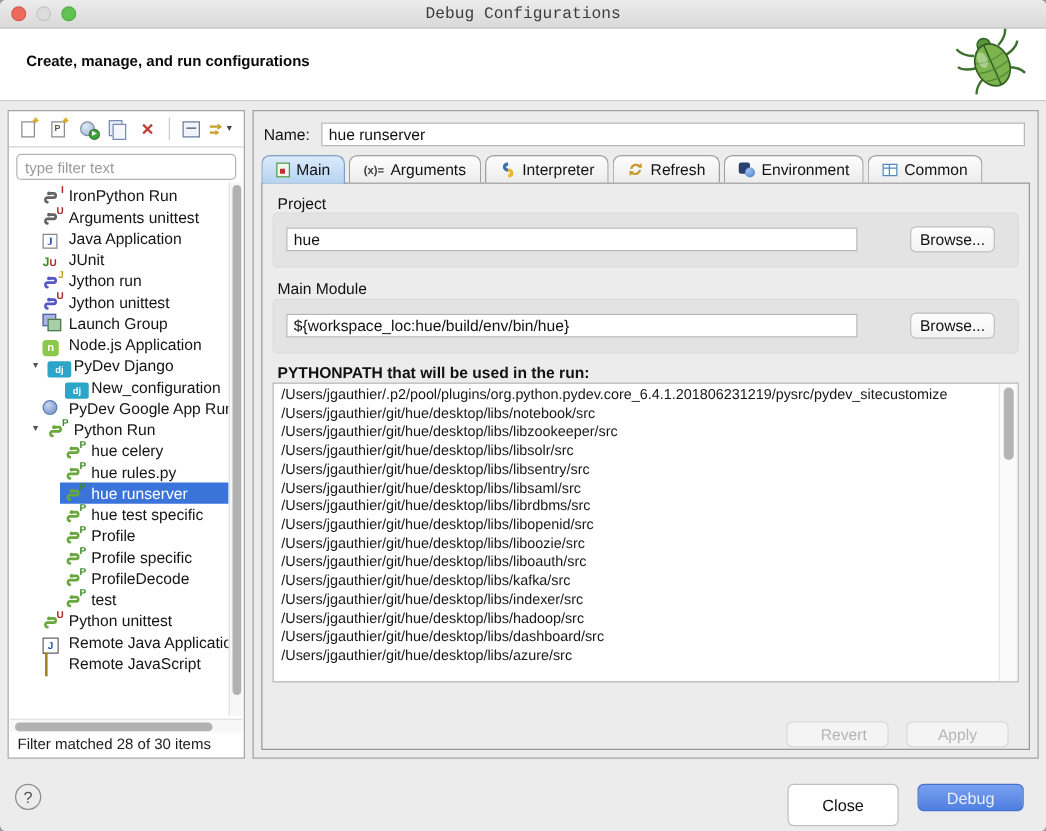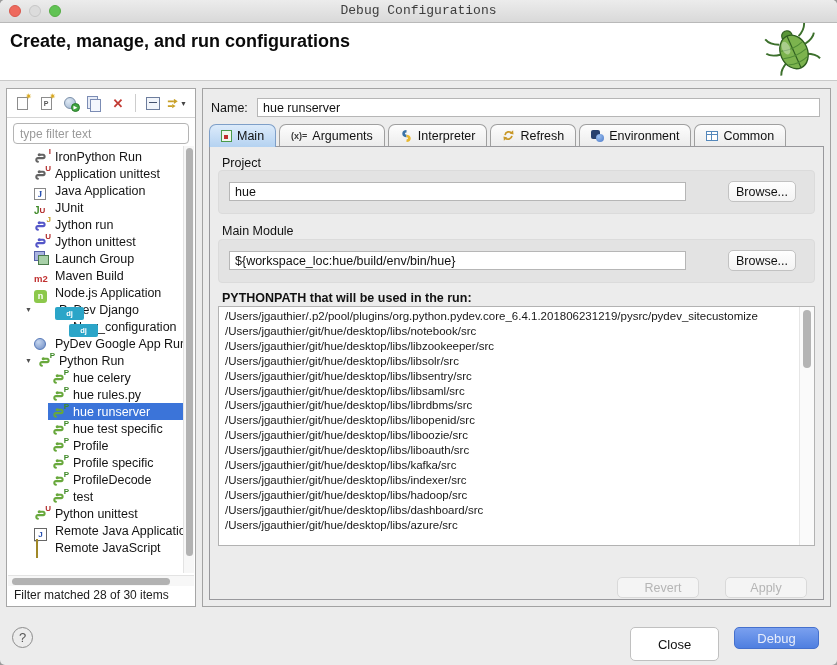--- a/index.html
+++ b/index.html
@@ -12,21 +12,21 @@
   .lights{position:absolute;left:9px;top:5px;display:flex;gap:8px;}
   .light{width:12px;height:12px;border-radius:50%;}
   .l-close{background:#ee6a5e;border:1px solid #d8584d;box-sizing:border-box;}
   .l-min{background:#dcdcdc;border:1px solid #c6c6c6;box-sizing:border-box;}
   .l-zoom{background:#61c354;border:1px solid #54ad44;box-sizing:border-box;}
   .wtitle{position:absolute;left:0;right:0;top:0;height:22px;line-height:22px;
     text-align:center;font-size:13px;color:#3d3d3d;}
   
   .banner{position:absolute;left:0;top:23px;width:100%;height:57px;background:#fff;
     border-bottom:1px solid #c9c9c9;}
-  .banner h1{position:absolute;left:10px;top:8px;margin:0;font-size:18px;color:#0a0a0a;}
+  .banner h1{position:absolute;left:10px;top:8px;margin:11px;font-size:12px;color:#0a0a0a;}
   .bugwrap{position:absolute;right:12px;top:0px;}
   
   .left{position:absolute;left:6px;top:88px;width:190px;height:519px;background:#fff;
     border:1px solid #a6a6a6;box-sizing:border-box;}
   .toolbar{height:28px;border-bottom:1px solid #d4d4d4;display:flex;align-items:center;
     padding:0 5px;gap:4px;}
   .tbtn{width:20px;height:20px;display:flex;align-items:center;justify-content:center;position:relative;}
   .tsep{width:1px;height:18px;background:#cdcdcd;margin:0 3px;}
   .pg{width:11px;height:13px;background:#fefefe;border:1px solid #8d8d8d;box-sizing:border-box;
       display:flex;align-items:center;justify-content:center;font:700 7px "Liberation Sans",sans-serif;color:#555;}
@@ -66,22 +66,22 @@
   .b-java{width:12px;height:12px;border:1px solid #888;background:#fff;
     font:700 9px "Liberation Serif",serif;color:#2850b0;}
   .b-junit{font:700 10px "Liberation Sans",sans-serif;color:#3f8a28;}
   .b-junit em{font-style:normal;color:#b02828;font-size:8px;}
   .b-lg{position:relative;width:15px;height:13px;}
   .b-lg .w1{position:absolute;left:0;top:0;width:9px;height:8px;background:#aab4e0;border:1px solid #5560a8;}
   .b-lg .w2{position:absolute;left:4px;top:4px;width:9px;height:8px;background:#a8d0a8;border:1px solid #4a7a4a;}
   .b-mvn{font:700 9.5px "Liberation Sans",sans-serif;color:#c03030;}
   .b-node{width:13px;height:13px;border-radius:3px;background:#8cc84b;color:#fff;
     font:700 9px "Liberation Sans",sans-serif;}
-  .b-dj{width:29px;height:13px;border-radius:2px;background:#2ba5c8;color:#fff;
-    font:700 7.5px "Liberation Sans",sans-serif;margin-left:17px;}
+  .b-dj{width:19px;height:13px;border-radius:2px;background:#2ba5c8;color:#fff;
+    font:700 7.5px "Liberation Sans",sans-serif;}
   .b-gapp{width:12px;height:12px;border-radius:50%;background:radial-gradient(circle at 35% 30%,#c6d6ef,#6d8cc4);
     border:1px solid #5578b8;}
   .b-rjava{position:relative;width:13px;height:13px;border:1px solid #666;background:#fff;
     font:700 8px "Liberation Sans",sans-serif;color:#2850b0;}
   .b-rjava::after{content:"\2192";position:absolute;left:-2px;bottom:-4px;font-size:7px;color:#333;}
   .b-rjs{width:9px;height:9px;background:#e0cc70;border:1px solid #a08828;transform:rotate(45deg);margin:2px 2px 0 2px;}
   .vscroll{position:absolute;right:1px;top:57px;height:427px;width:11px;background:#f7f7f7;
     border-left:1px solid #e3e3e3;box-sizing:border-box;}
   .vthumb{position:absolute;left:2px;top:2px;width:7px;border-radius:4px;background:#b2b2b2;}
   .hscroll{position:absolute;left:1px;right:1px;top:486px;height:11px;background:#f7f7f7;
@@ -112,21 +112,21 @@
     color:#111;}
   .ppl{position:absolute;left:12px;top:144px;font-size:12.5px;color:#111;font-weight:700;}
   .pplist{position:absolute;left:8px;right:8px;top:159px;height:240px;background:#fff;
     border:1px solid #b2b2b2;box-sizing:border-box;overflow:hidden;}
   .ppinner{padding:2px 20px 0 6px;}
   .ppline{font-size:11.5px;line-height:14.9px;color:#181818;white-space:nowrap;}
   .ppscroll{position:absolute;right:0;top:0;bottom:0;width:14px;background:#fafafa;border-left:1px solid #e6e6e6;}
   .ppthumb{position:absolute;right:3px;top:3px;width:8px;height:58px;border-radius:4px;background:#b4b4b4;}
   .btn-dis{position:absolute;top:430px;width:82px;height:21px;border:1px solid #d9d9d9;border-radius:5px;
     background:#f4f4f4;font:12.5px "Liberation Sans",sans-serif;color:#b5b5b5;}
-  .btn-revert{right:124px;padding-left:16px;}
+  .btn-revert{right:112px;padding-left:16px;}
   .btn-apply{right:16px;}
   
   .helpbtn{position:absolute;left:12px;top:627px;width:21px;height:21px;border-radius:50%;
     border:1px solid #8c8c8c;background:transparent;color:#555;font:400 13px "Liberation Sans",sans-serif;
     display:flex;align-items:center;justify-content:center;}
   .btn-close{position:absolute;left:630px;top:627px;width:89px;height:34px;border:1px solid #c0c0c0;
     border-radius:5px;background:#fff;font:13px "Liberation Sans",sans-serif;color:#111;}
   .btn-debug{position:absolute;left:734px;top:627px;width:85px;height:22px;border:1px solid #4570cd;
     border-radius:5px;background:linear-gradient(#7aa0ef,#4f7fe0);font:13px "Liberation Sans",sans-serif;
     color:#e7edfb;}
@@ -240,21 +240,21 @@
           </span>
         </div>
       <div class="trow" style="--pl:26px">
           <span class="hl">
             <span class="tico c-iron">
               <svg class="sn">
                 <use href="#sym-snake"></use>
               </svg>
               <i class="lt-red">U</i>
             </span>
-            <span class="tlabel">Application unittest</span>
+            <span class="tlabel">Arguments unittest</span>
           </span>
         </div>
       <div class="trow" style="--pl:26px">
           <span class="hl">
             <span class="tico"><span class="badge b-java">J</span></span>
             <span class="tlabel">Java Application</span>
           </span>
         </div>
       <div class="trow" style="--pl:26px">
           <span class="hl">
@@ -281,26 +281,20 @@
               </svg>
               <i class="lt-red">U</i>
             </span>
             <span class="tlabel">Jython unittest</span>
           </span>
         </div>
       <div class="trow" style="--pl:26px">
           <span class="hl">
             <span class="tico"><span class="b-lg"><span class="w1"></span><span class="w2"></span></span></span>
             <span class="tlabel">Launch Group</span>
-          </span>
-        </div>
-      <div class="trow" style="--pl:26px">
-          <span class="hl">
-            <span class="tico"><span class="badge b-mvn">m2</span></span>
-            <span class="tlabel">Maven Build</span>
           </span>
         </div>
       <div class="trow" style="--pl:26px">
           <span class="hl">
             <span class="tico"><span class="badge b-node">n</span></span>
             <span class="tlabel">Node.js Application</span>
           </span>
         </div>
       <div class="trow" style="--pl:26px">
           <span class="hl">

